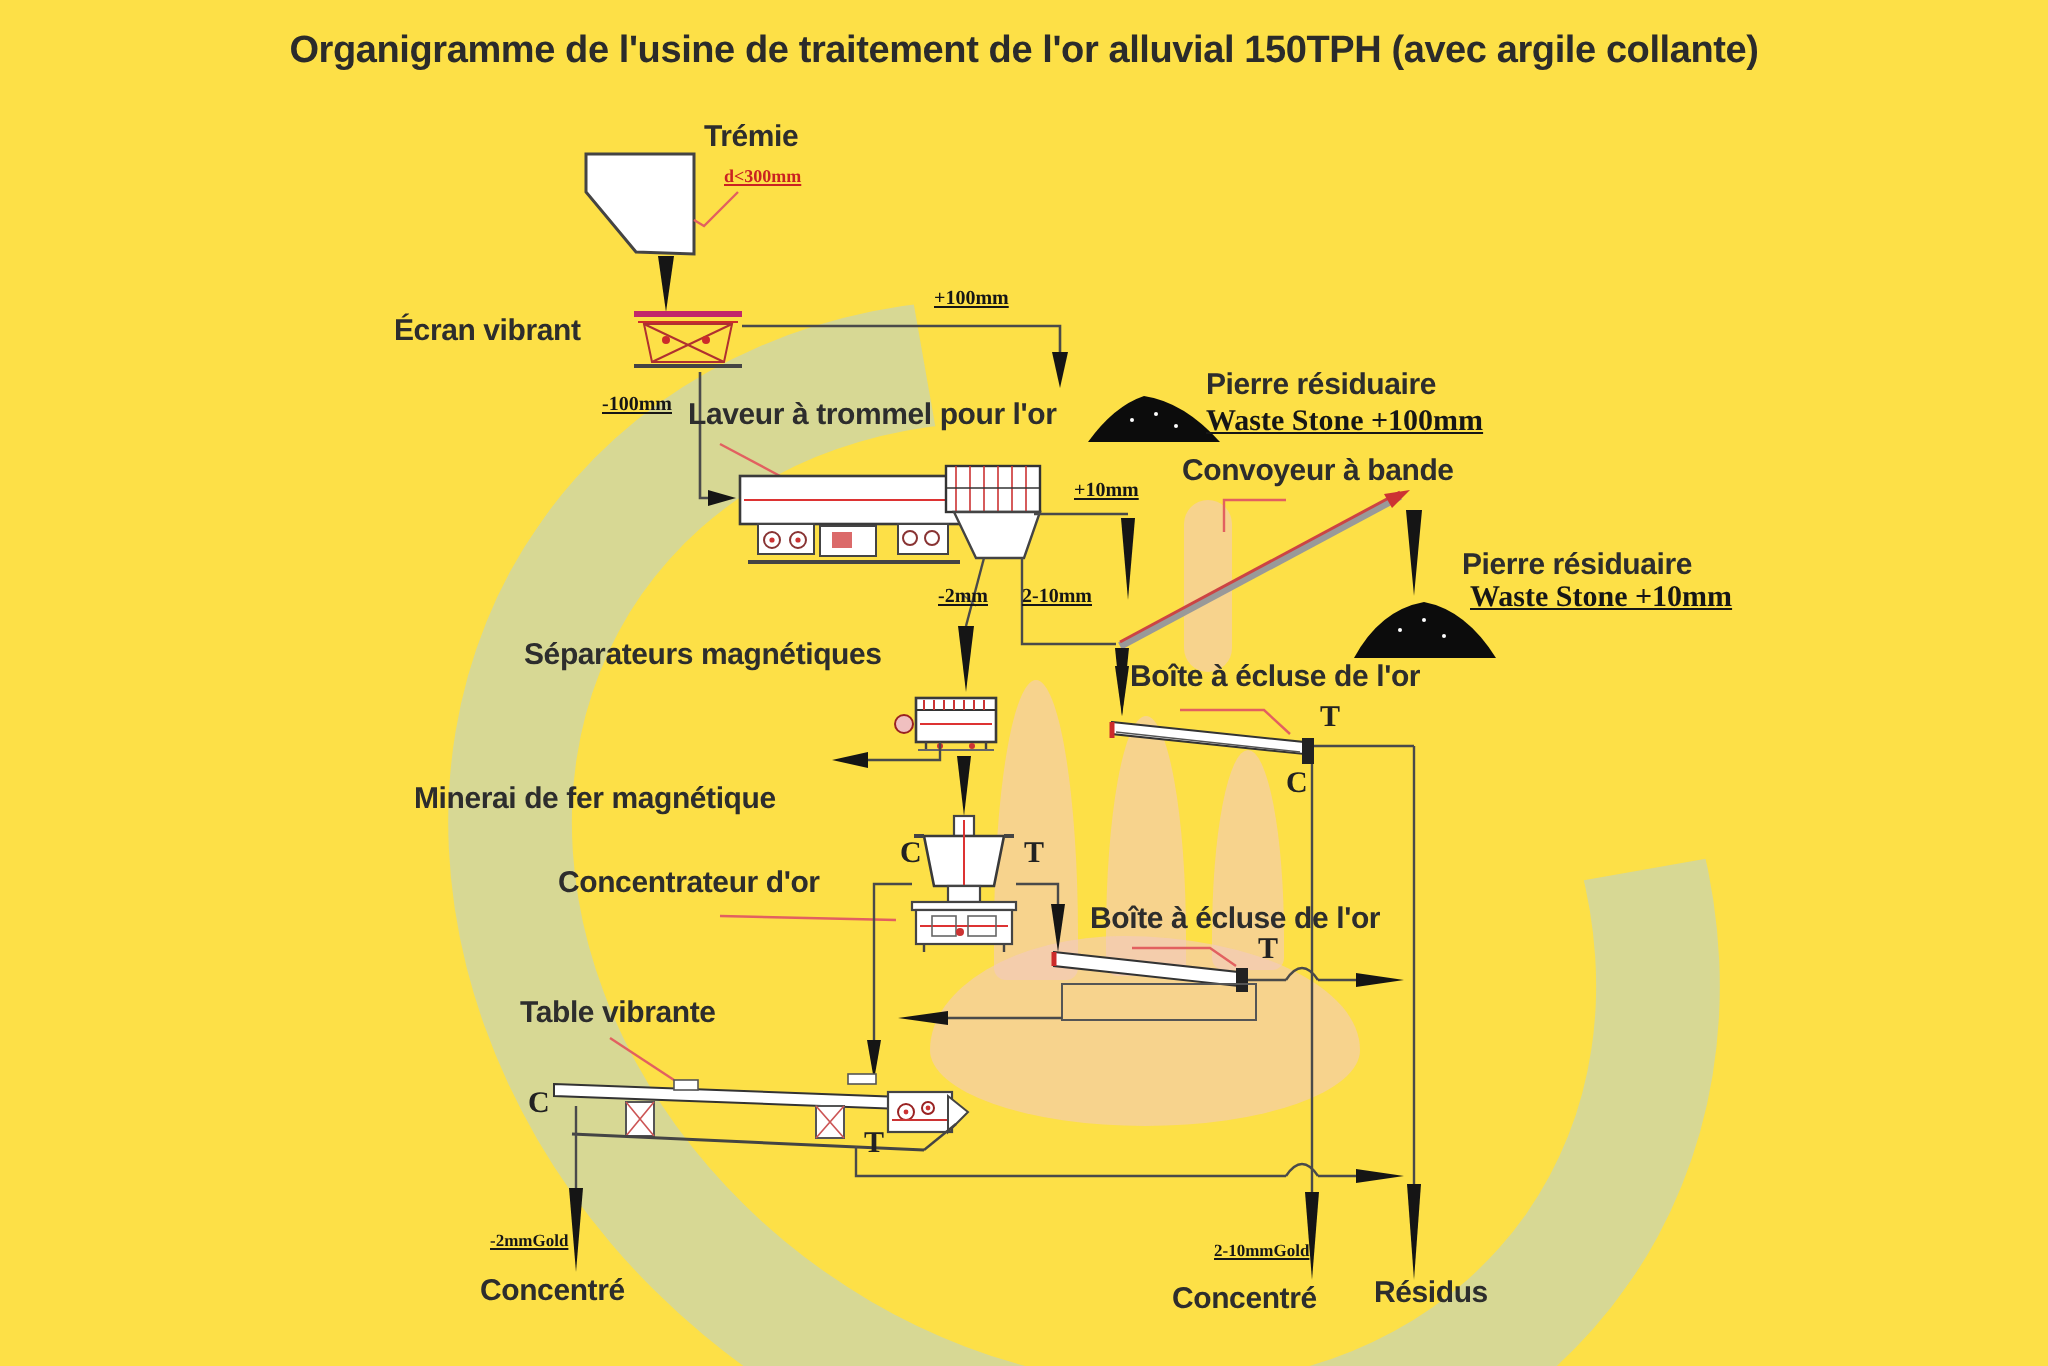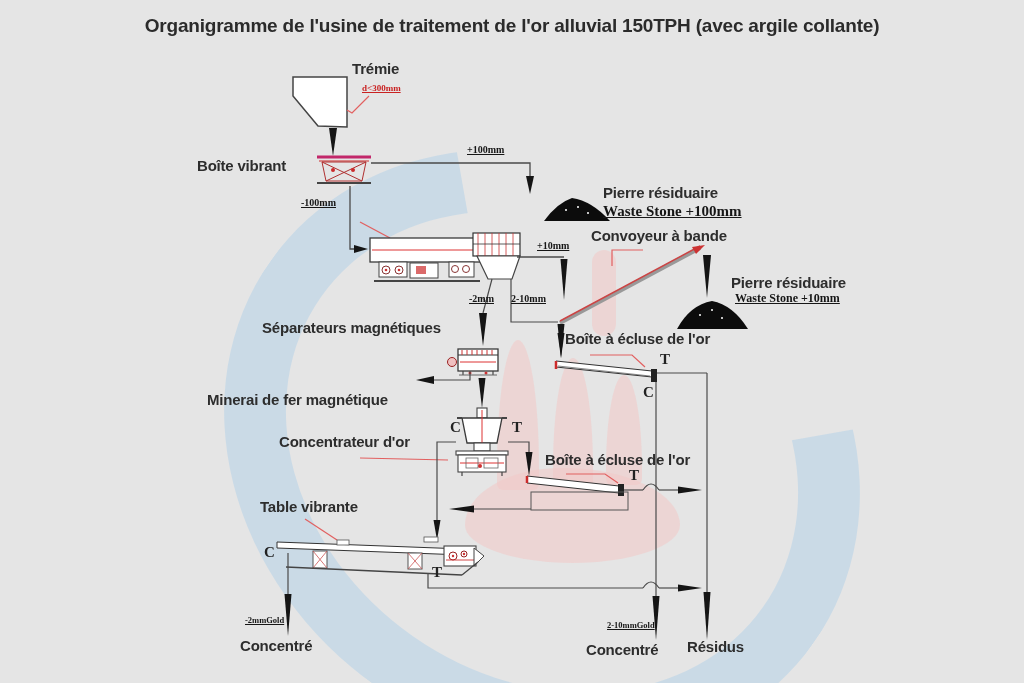--- a/index.html
+++ b/index.html
@@ -1,16 +1,16 @@
 <!DOCTYPE html>
 <html><head>
 <meta charset="utf-8">
 <style>
   html,body{margin:0;padding:0;background:#fff;}
-  #stage{position:relative;width:1024px;height:683px;background:#e5e5e5;overflow:hidden;
+  #stage{position:relative;width:1024px;height:683px;background:#fde047;overflow:hidden;
          font-family:"Liberation Sans",sans-serif;}
   
   .wm{position:absolute;z-index:1;}
   .wm-ring{left:210px;top:165px;width:540px;height:450px;border:62px solid rgba(173,207,233,.48);
            border-top-color:transparent;border-radius:50%;transform:rotate(35deg);}
   .wm-pink{background:rgba(242,201,199,.55);}
   .wm-band{left:592px;top:250px;width:24px;height:86px;border-radius:12px;}
   .wm-f1{left:497px;top:340px;width:42px;height:150px;border-radius:50% 50% 6px 6px / 85% 85% 6px 6px;}
   .wm-f2{left:553px;top:358px;width:40px;height:130px;border-radius:50% 50% 6px 6px / 85% 85% 6px 6px;}
   .wm-f3{left:606px;top:375px;width:36px;height:110px;border-radius:50% 50% 6px 6px / 85% 85% 6px 6px;}
@@ -256,29 +256,30 @@
       <path d="M643,588 Q651,576 659,588" fill="none" stroke="#4a4a4a" stroke-width="1.2"></path>
       <line x1="659" y1="588" x2="678" y2="588" stroke="#4a4a4a" stroke-width="1.2"></line>
       <polygon points="678,584.5 678,591.5 702,588" fill="#151515"></polygon>
     </g>
   </svg>
 
   <div class="title">Organigramme de l'usine de traitement de l'or alluvial 150TPH (avec argile collante)</div>
 
   <div class="lbl" style="left:352px;top:60px">Trémie</div>
   <div class="sm red" style="left:362px;top:83px;font-size:9px">d&lt;300mm</div>
-  <div class="lbl" style="left:197px;top:157px">Boîte vibrant</div>
+  <div class="lbl" style="left:197px;top:157px">Écran vibrant</div>
   <div class="sm" style="left:467px;top:144px">+100mm</div>
   <div class="lbl" style="left:603px;top:184px">Pierre résiduaire</div>
   <div class="sm" style="left:603px;top:203px;font-size:15px">Waste Stone +100mm</div>
   <div class="sm" style="left:301px;top:197px">-100mm</div>
+  <div class="lbl" style="left:344px;top:199px">Laveur à trommel pour l'or</div>
   <div class="sm" style="left:537px;top:240px">+10mm</div>
   <div class="lbl" style="left:591px;top:227px">Convoyeur à bande</div>
   <div class="lbl" style="left:731px;top:274px">Pierre résiduaire</div>
-  <div class="sm" style="left:735px;top:291px;font-size:12px">Waste Stone +10mm</div>
+  <div class="sm" style="left:735px;top:291px;font-size:15px">Waste Stone +10mm</div>
   <div class="sm" style="left:469px;top:293px">-2mm</div>
   <div class="sm" style="left:511px;top:293px">2-10mm</div>
   <div class="lbl" style="left:262px;top:319px">Séparateurs magnétiques</div>
   <div class="lbl" style="left:207px;top:391px">Minerai de fer magnétique</div>
   <div class="lbl" style="left:565px;top:330px">Boîte à écluse de l'or</div>
   <div class="ct" style="left:660px;top:351px">T</div>
   <div class="ct" style="left:643px;top:384px">C</div>
   <div class="lbl" style="left:279px;top:433px">Concentrateur d'or</div>
   <div class="ct" style="left:450px;top:419px">C</div>
   <div class="ct" style="left:512px;top:419px">T</div>

